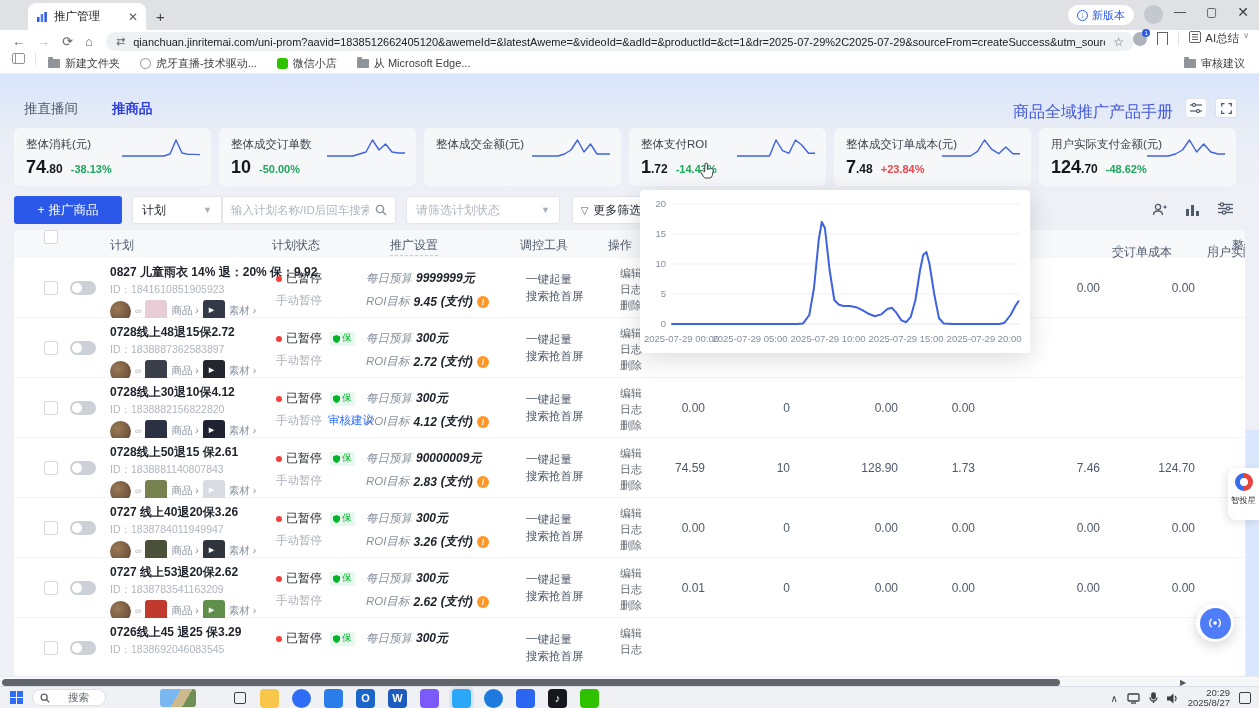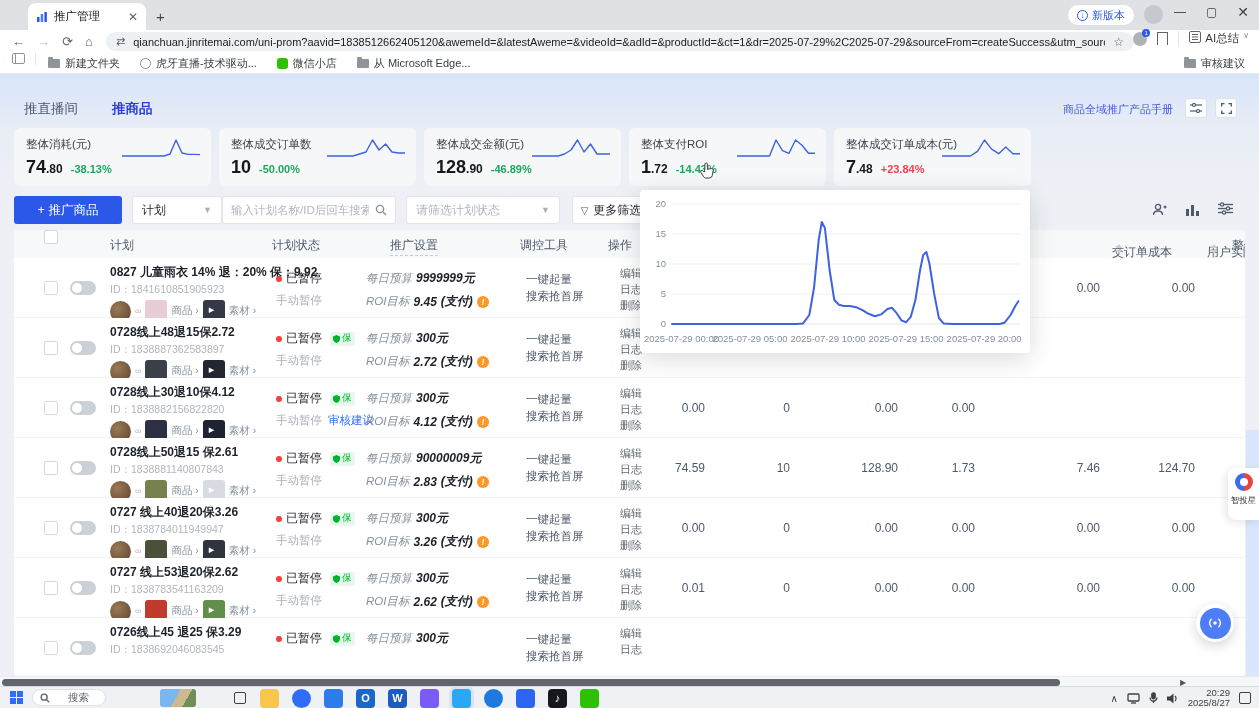--- a/index.html
+++ b/index.html
@@ -36,21 +36,21 @@
   .globe{width:11px;height:11px;border:1.2px solid #8f949b;border-radius:50%;position:relative;}
   .gdot{width:11px;height:11px;border-radius:3px;background:#2dc100;}
   .panel-ic{width:13px;height:11px;border:1.3px solid #8f949b;border-radius:2px;margin:0 10px 0 12px;position:relative;}
   .panel-ic::after{content:"";position:absolute;left:2px;top:0;width:1.3px;height:100%;background:#8f949b;}
   .bk-sep{width:1px;height:12px;background:#e3e5e8;margin-right:12px;}
   .other-bk{position:absolute;right:14px;top:0;height:21px;display:flex;align-items:center;gap:5px;}
   
   .content{position:absolute;left:0;top:74px;width:1259px;height:612px;background:linear-gradient(180deg,#d9e5fb 0,#e9edf5 60px,#eef0f6 120px);overflow:hidden;}
   .ptabs{position:absolute;left:24px;top:26px;display:flex;gap:34px;font-size:13.5px;color:#4e5969;}
   .ptab-on{color:#2b3ddc;font-weight:bold;}
-  .manual{position:absolute;right:86px;top:28px;font-size:11px;color:#4458d8;}
+  .manual{position:absolute;right:86px;top:28px;font-size:16px;color:#4458d8;}
   .hbtn{position:absolute;top:24px;width:22px;height:20px;border:1px solid #dfe1e8;border-radius:3px;background:#fbfcfe;display:flex;align-items:center;justify-content:center;}
   .cards{position:absolute;left:14px;top:54px;display:flex;gap:8px;}
   .card{position:relative;width:197px;height:58px;background:#f6f7f9;border-radius:6px;padding:9px 12px;}
   .card-label{font-size:11.5px;color:#3d434d;}
   .spark{position:absolute;right:10px;top:8px;}
   .card-val{margin-top:5px;display:flex;align-items:baseline;}
   .v-int{font-size:18px;font-weight:bold;color:#16181d;}
   .v-dec{font-size:12px;font-weight:bold;color:#16181d;}
   .v-delta{font-size:11px;margin-left:8px;font-weight:bold;}
   .v-delta.green{color:#1ea65c;}
@@ -252,25 +252,20 @@
       <span class="v-int">10</span>
       <span class="v-dec"></span>
       <span class="v-delta green">-50.00%</span>
     </div>
   </div>
         <div class="card">
     <div class="card-label">整体成交金额(元)</div>
     <svg class="spark" width="80" height="22">
             <polyline points="1.0,20.0 7.5,20.0 14.0,20.0 20.5,20.0 27.0,20.0 33.5,18.0 40.0,14.0 46.5,4.0 53.0,16.0 59.5,8.0 66.0,18.0 72.5,18.0 79.0,18.0" fill="none" stroke="#3f62e0" stroke-width="1.4" stroke-linejoin="round"></polyline>
           </svg>
-    <div class="card-val">
-      <span class="v-int">128</span>
-      <span class="v-dec">.90</span>
-      <span class="v-delta green">-46.89%</span>
-    </div>
   </div>
         <div class="card">
     <div class="card-label">整体支付ROI</div>
     <svg class="spark" width="80" height="22">
             <polyline points="1.0,20.0 7.5,20.0 14.0,20.0 20.5,20.0 27.0,20.0 33.5,20.0 40.0,4.0 46.5,14.7 53.0,17.3 59.5,4.0 66.0,9.3 72.5,17.3 79.0,17.3" fill="none" stroke="#3f62e0" stroke-width="1.4" stroke-linejoin="round"></polyline>
           </svg>
     <div class="card-val">
       <span class="v-int">1</span>
       <span class="v-dec">.72</span>
       <span class="v-delta green">-14.43%</span>
@@ -278,20 +273,31 @@
   </div>
         <div class="card">
     <div class="card-label">整体成交订单成本(元)</div>
     <svg class="spark" width="80" height="22">
             <polyline points="1.0,20.0 8.1,20.0 15.2,20.0 22.3,20.0 29.4,20.0 36.5,15.4 43.5,4.0 50.6,13.1 57.7,17.7 64.8,10.9 71.9,17.7 79.0,17.7" fill="none" stroke="#3f62e0" stroke-width="1.4" stroke-linejoin="round"></polyline>
           </svg>
     <div class="card-val">
       <span class="v-int">7</span>
       <span class="v-dec">.48</span>
       <span class="v-delta red">+23.84%</span>
+    </div>
+  </div>
+        <div class="card">
+    <div class="card-label">用户实际支付金额(元)</div>
+    <svg class="spark" width="80" height="22">
+            <polyline points="1.0,20.0 8.1,20.0 15.2,20.0 22.3,20.0 29.4,18.0 36.5,14.0 43.5,4.0 50.6,16.0 57.7,8.0 64.8,16.0 71.9,18.0 79.0,18.0" fill="none" stroke="#3f62e0" stroke-width="1.4" stroke-linejoin="round"></polyline>
+          </svg>
+    <div class="card-val">
+      <span class="v-int">124</span>
+      <span class="v-dec">.70</span>
+      <span class="v-delta green">-48.62%</span>
     </div>
   </div>
       </div>
 
     <div class="toolbar">
       <div class="btn-blue">+ 推广商品</div>
       <div class="sel" style="left:132px;width:90px;">
         <span>计划</span>
           <span class="caret">▼</span>
       </div>

